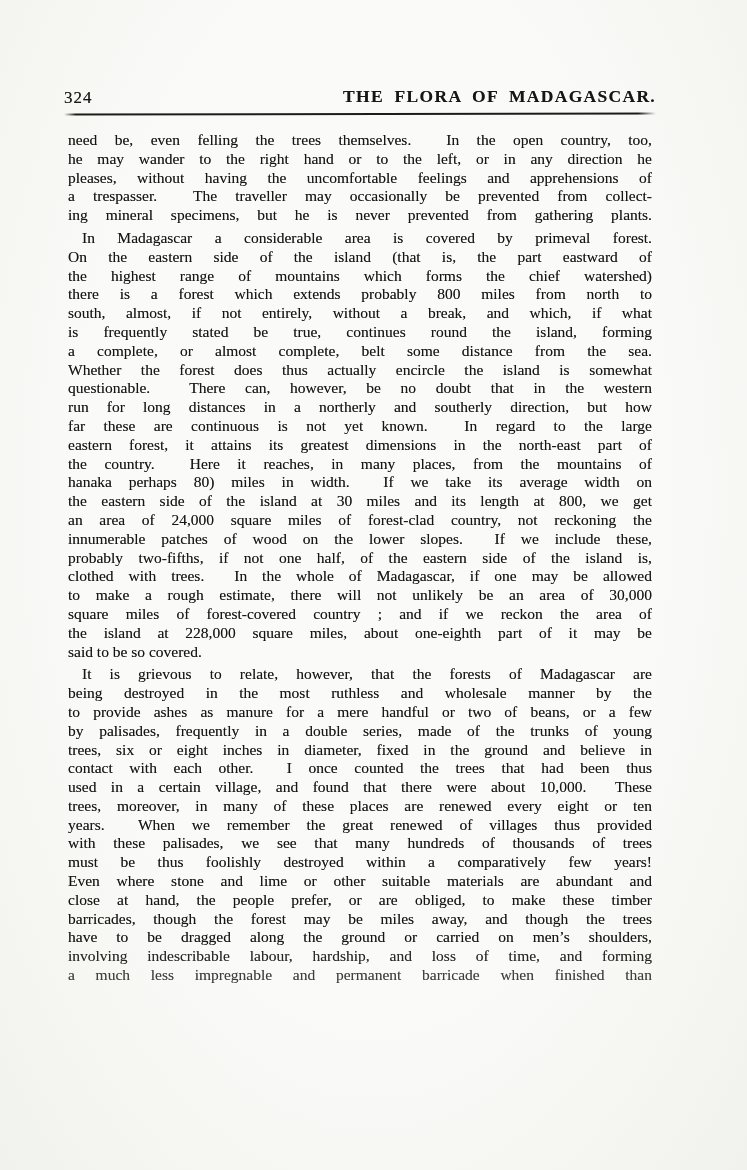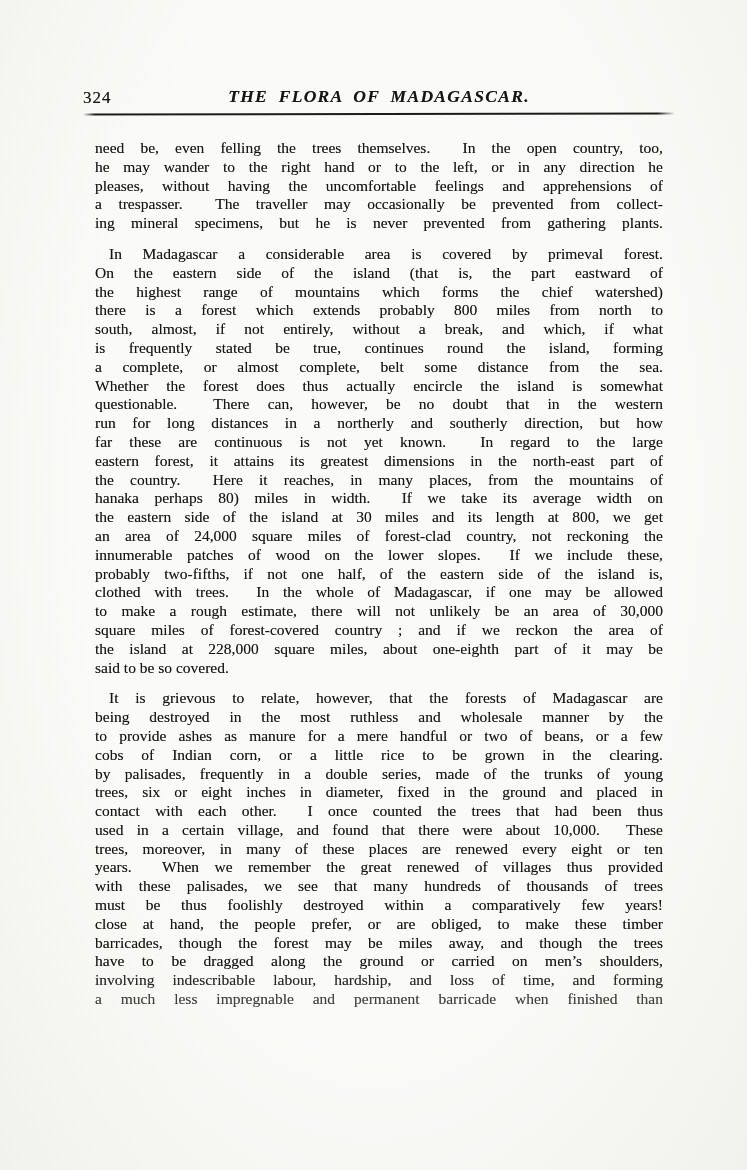--- a/index.html
+++ b/index.html
@@ -10,21 +10,21 @@
     width: 747px;
     height: 1170px;
     position: relative;
     overflow: hidden;
     background: radial-gradient(ellipse at 50% 42%, var(--paper, #fafaf8) 55%, #f1f1ed 100%);
     font-family: "Liberation Serif", "DejaVu Serif", serif;
     color: var(--ink, #171614);
   }
   .page {
     position: absolute;
-    left: 83px;
+    left: 64px;
     top: 0;
     width: 592px;
     height: 1170px;
   }
   
   .header {
     position: absolute;
     top: 86px;
     left: 0;
     width: 100%;
@@ -35,24 +35,23 @@
     left: 0;
     top: 2px;
     font-size: 17px;
     letter-spacing: 1px;
     text-shadow: 0 0 0.6px rgba(20,19,16,0.55);
   }
   .running-title {
     position: absolute;
     left: 0;
     width: 100%;
-    text-align: center;
+    text-align: right;
     font-size: 17.5px;
     font-weight: bold;
-    font-style: italic;
     letter-spacing: 1.3px;
     word-spacing: 5px;
     text-shadow: 0 0 0.6px rgba(20,19,16,0.5);
   }
   .rule {
     position: absolute;
     top: 113px;
     left: 0;
     width: 100%;
     height: 2px;
@@ -63,21 +62,21 @@
   
   .text-block {
     position: absolute;
     top: 127px;
     left: 0;
     width: 592px;
     font-size: 15.5px;
     line-height: 18.8px;
   }
   .paragraph {
-    margin: 12px;
+    margin: 4px;
   }
   .line {
     white-space: pre-wrap;
     text-align: justify;
     text-align-last: justify;
     text-justify: inter-word;
     text-shadow: 0 0 0.55px rgba(22,21,18,0.5);
   }
   .line.indent {
     text-indent: 14px;
@@ -131,29 +130,29 @@
         <div class="line">clothed with trees.  In the whole of Madagascar, if one may be allowed</div>
         <div class="line">to make a rough estimate, there will not unlikely be an area of 30,000</div>
         <div class="line">square miles of forest-covered country ; and if we reckon the area of</div>
         <div class="line">the island at 228,000 square miles, about one-eighth part of it may be</div>
         <div class="line short-line">said to be so covered.</div>
       </div>
       <div class="paragraph">
         <div class="line indent">It is grievous to relate, however, that the forests of Madagascar are</div>
         <div class="line">being destroyed in the most ruthless and wholesale manner by the</div>
         <div class="line">to provide ashes as manure for a mere handful or two of beans, or a few</div>
-        <div class="line">cobs of Indian corn, or a little rice to be grown in the clearing.</div>
         <div class="line">by palisades, frequently in a double series, made of the trunks of young</div>
-        <div class="line">trees, six or eight inches in diameter, fixed in the ground and placed in</div>
+        <div class="line">trees, six or eight inches in diameter, fixed in the ground and believe in</div>
         <div class="line">contact with each other.  I once counted the trees that had been thus</div>
         <div class="line">used in a certain village, and found that there were about 10,000.  These</div>
         <div class="line">trees, moreover, in many of these places are renewed every eight or ten</div>
         <div class="line">years.  When we remember the great renewed of villages thus provided</div>
         <div class="line">with these palisades, we see that many hundreds of thousands of trees</div>
         <div class="line">must be thus foolishly destroyed within a comparatively few years!</div>
+        <div class="line">Even where stone and lime or other suitable materials are abundant and</div>
         <div class="line">close at hand, the people prefer, or are obliged, to make these timber</div>
         <div class="line">barricades, though the forest may be miles away, and though the trees</div>
         <div class="line">have to be dragged along the ground or carried on men’s shoulders,</div>
         <div class="line">involving indescribable labour, hardship, and loss of time, and forming</div>
         <div class="line">a much less impregnable and permanent barricade when finished than</div>
       </div>
     </main>
 
 </div>
 

